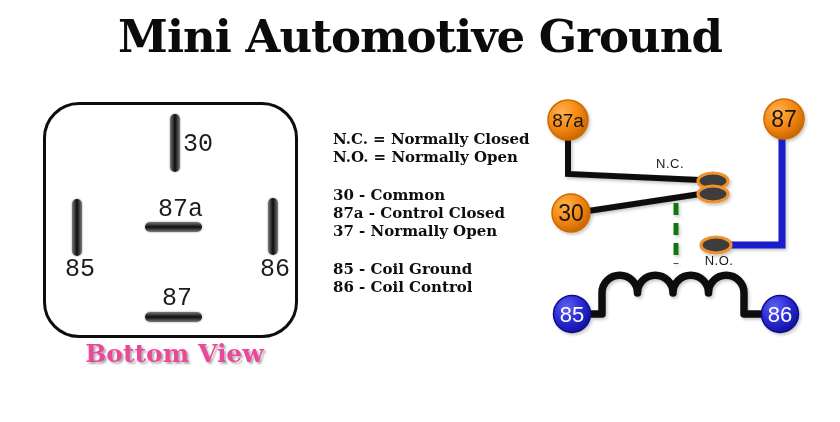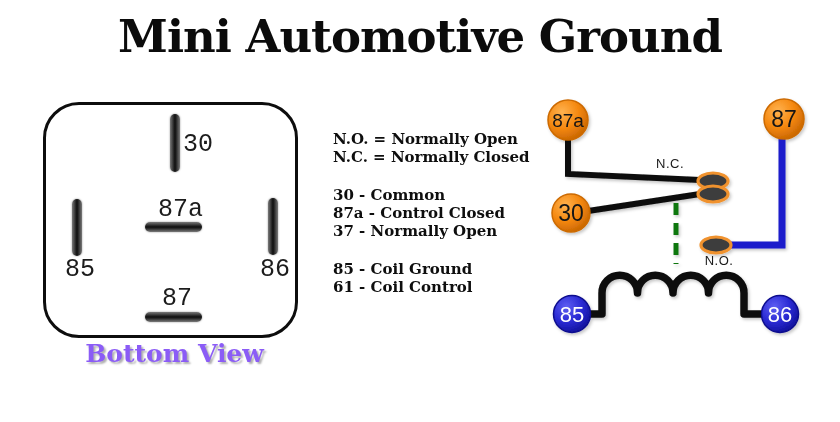--- a/index.html
+++ b/index.html
@@ -25,21 +25,21 @@
   .slot-h {
     width:57px; height:10px;
     background:linear-gradient(to bottom,#7a7a7a,#2b2b2b 35%,#0e0e0e 50%,#2b2b2b 65%,#7a7a7a);
   }
   .pin-label {
     position:absolute; font-size:25px; line-height:1; color:#1c1c1c; white-space:nowrap;
   }
   .caption {
     position:absolute; text-align:center;
     font-family:"DejaVu Serif", serif; font-weight:bold; font-size:25px; line-height:1.1;
-    color:#8b5cf6; text-shadow:2px 2px 2px #b0b0b0; white-space:nowrap;
+    color:#ec4899; text-shadow:2px 2px 2px #b0b0b0; white-space:nowrap;
   }
   
   .legend {
     position:absolute; left:333px; top:130px; width:215px;
     font-family:"DejaVu Serif", serif; font-weight:bold; font-size:15px;
     line-height:18px; color:#0e0e0e;
   }
   .legend-group { margin:0 0 20px 0; }
   .legend-group p { margin:0; white-space:nowrap; }
   
@@ -79,31 +79,31 @@
     <div class="slot slot-v" style="left:222px; top:93px;"></div>
     <div class="pin-label" style="left:214px; top:152px;">86</div>
 
     <div class="slot slot-h" style="left:99px; top:207px;"></div>
     <div class="pin-label" style="left:116px; top:181px;">87</div>
   </div>
   <div class="caption" style="left:47px; top:340px; width:255px;">Bottom View</div>
 
   <div class="legend">
     <div class="legend-group">
+      <p>N.C. = Normally Closed</p>
       <p>N.O. = Normally Open</p>
-      <p>N.C. = Normally Closed</p>
     </div>
     <div class="legend-group">
       <p>30 - Common</p>
       <p>87a - Control Closed</p>
       <p>37 - Normally Open</p>
     </div>
     <div class="legend-group">
       <p>85 - Coil Ground</p>
-      <p>61 - Coil Control</p>
+      <p>86 - Coil Control</p>
     </div>
   </div>
 
   <svg class="wiring" width="300" height="290" viewBox="0 0 300 290">
     <defs>
       <radialGradient id="gOrange" cx="35%" cy="30%" r="75%">
         <stop offset="0%" stop-color="#ffb24f"></stop>
         <stop offset="55%" stop-color="#f5880f"></stop>
         <stop offset="100%" stop-color="#c76502"></stop>
       </radialGradient>

